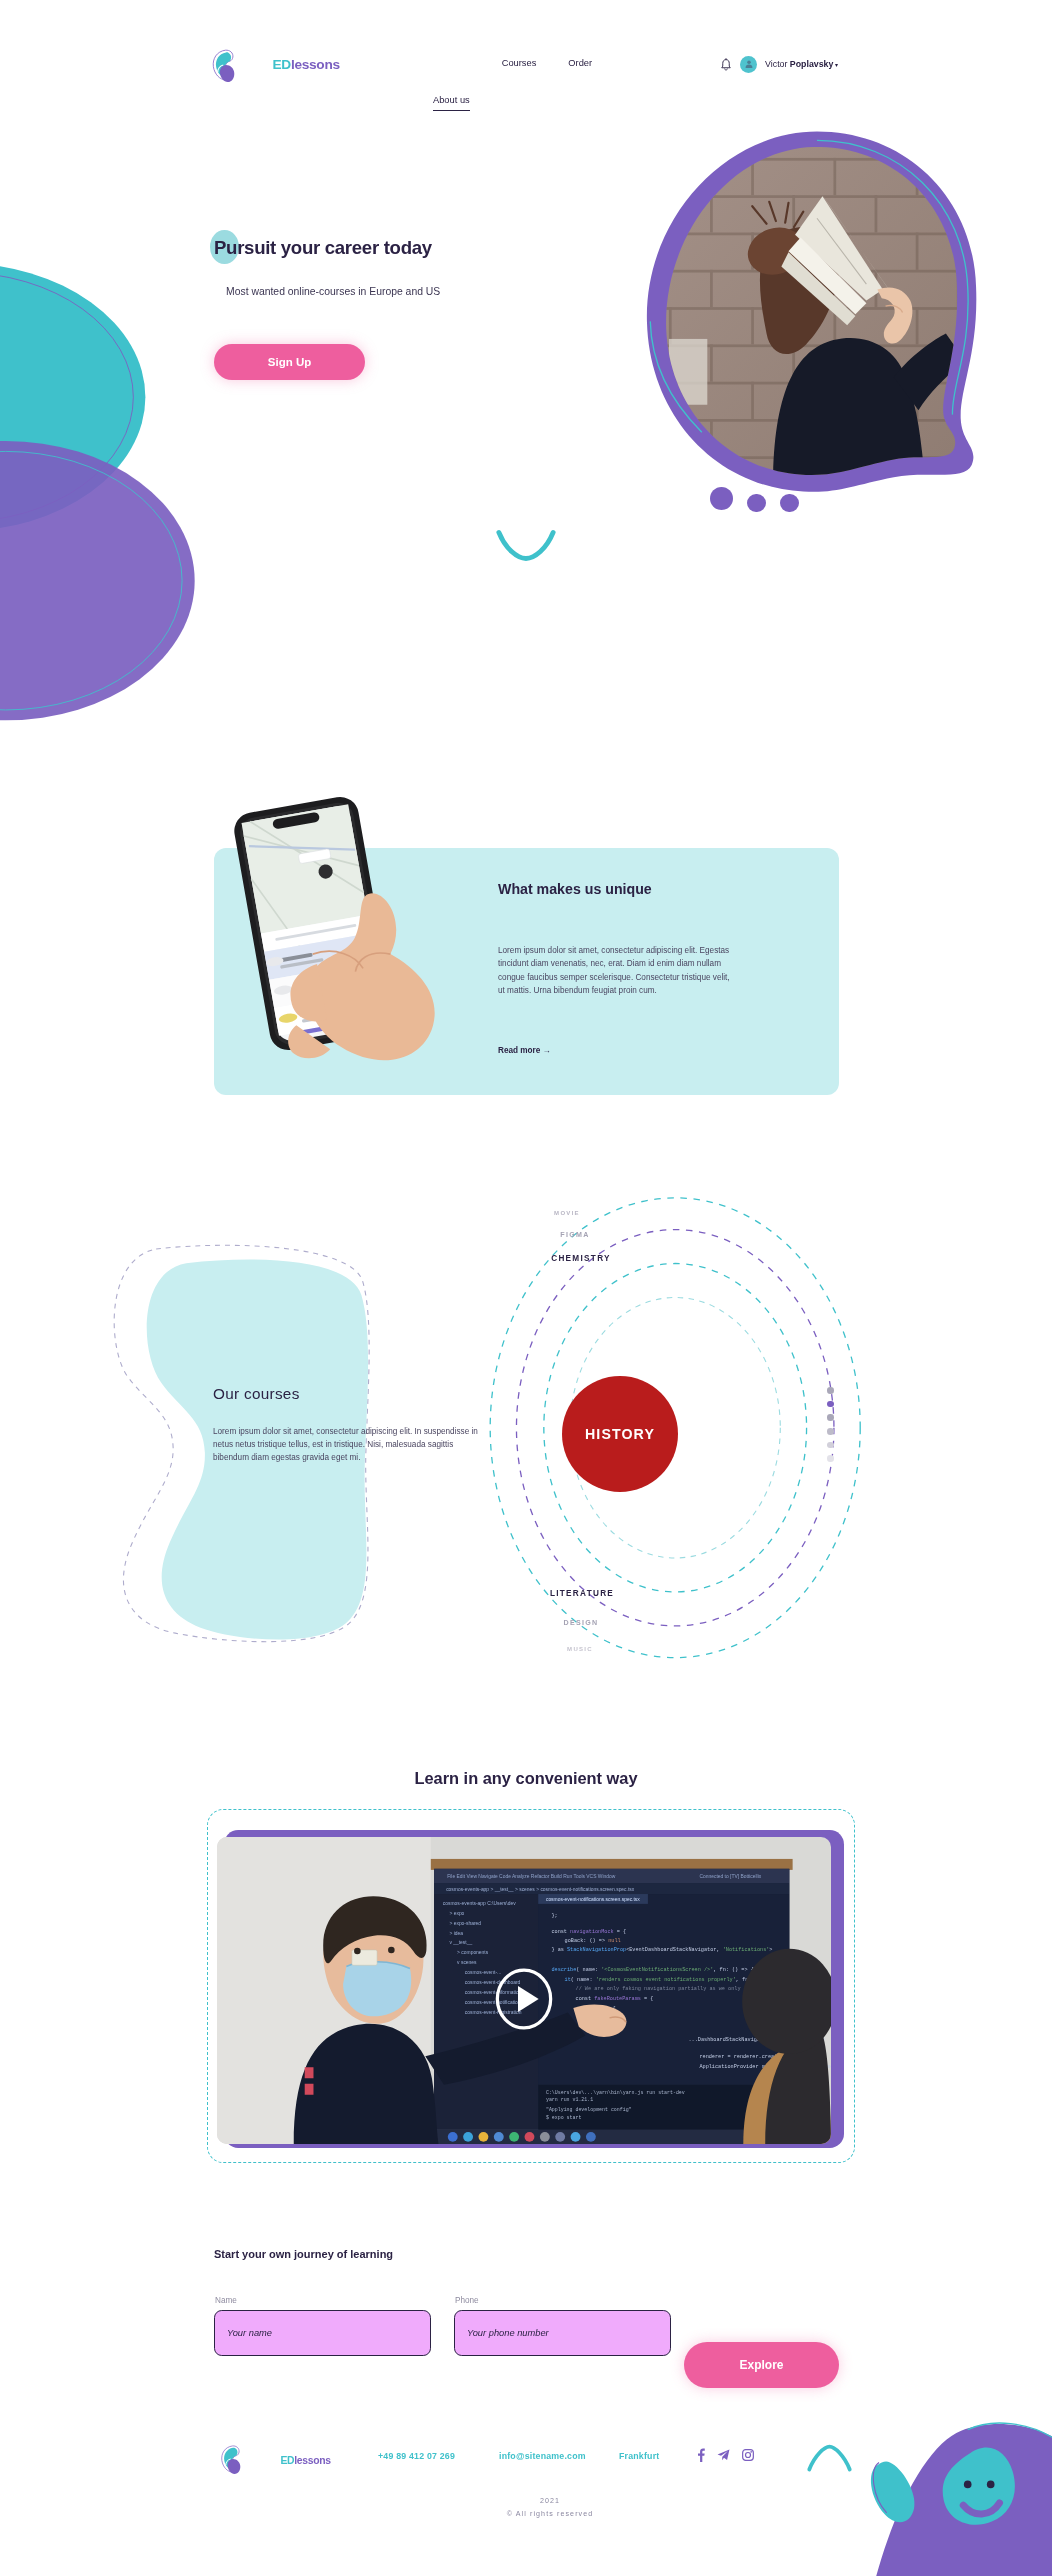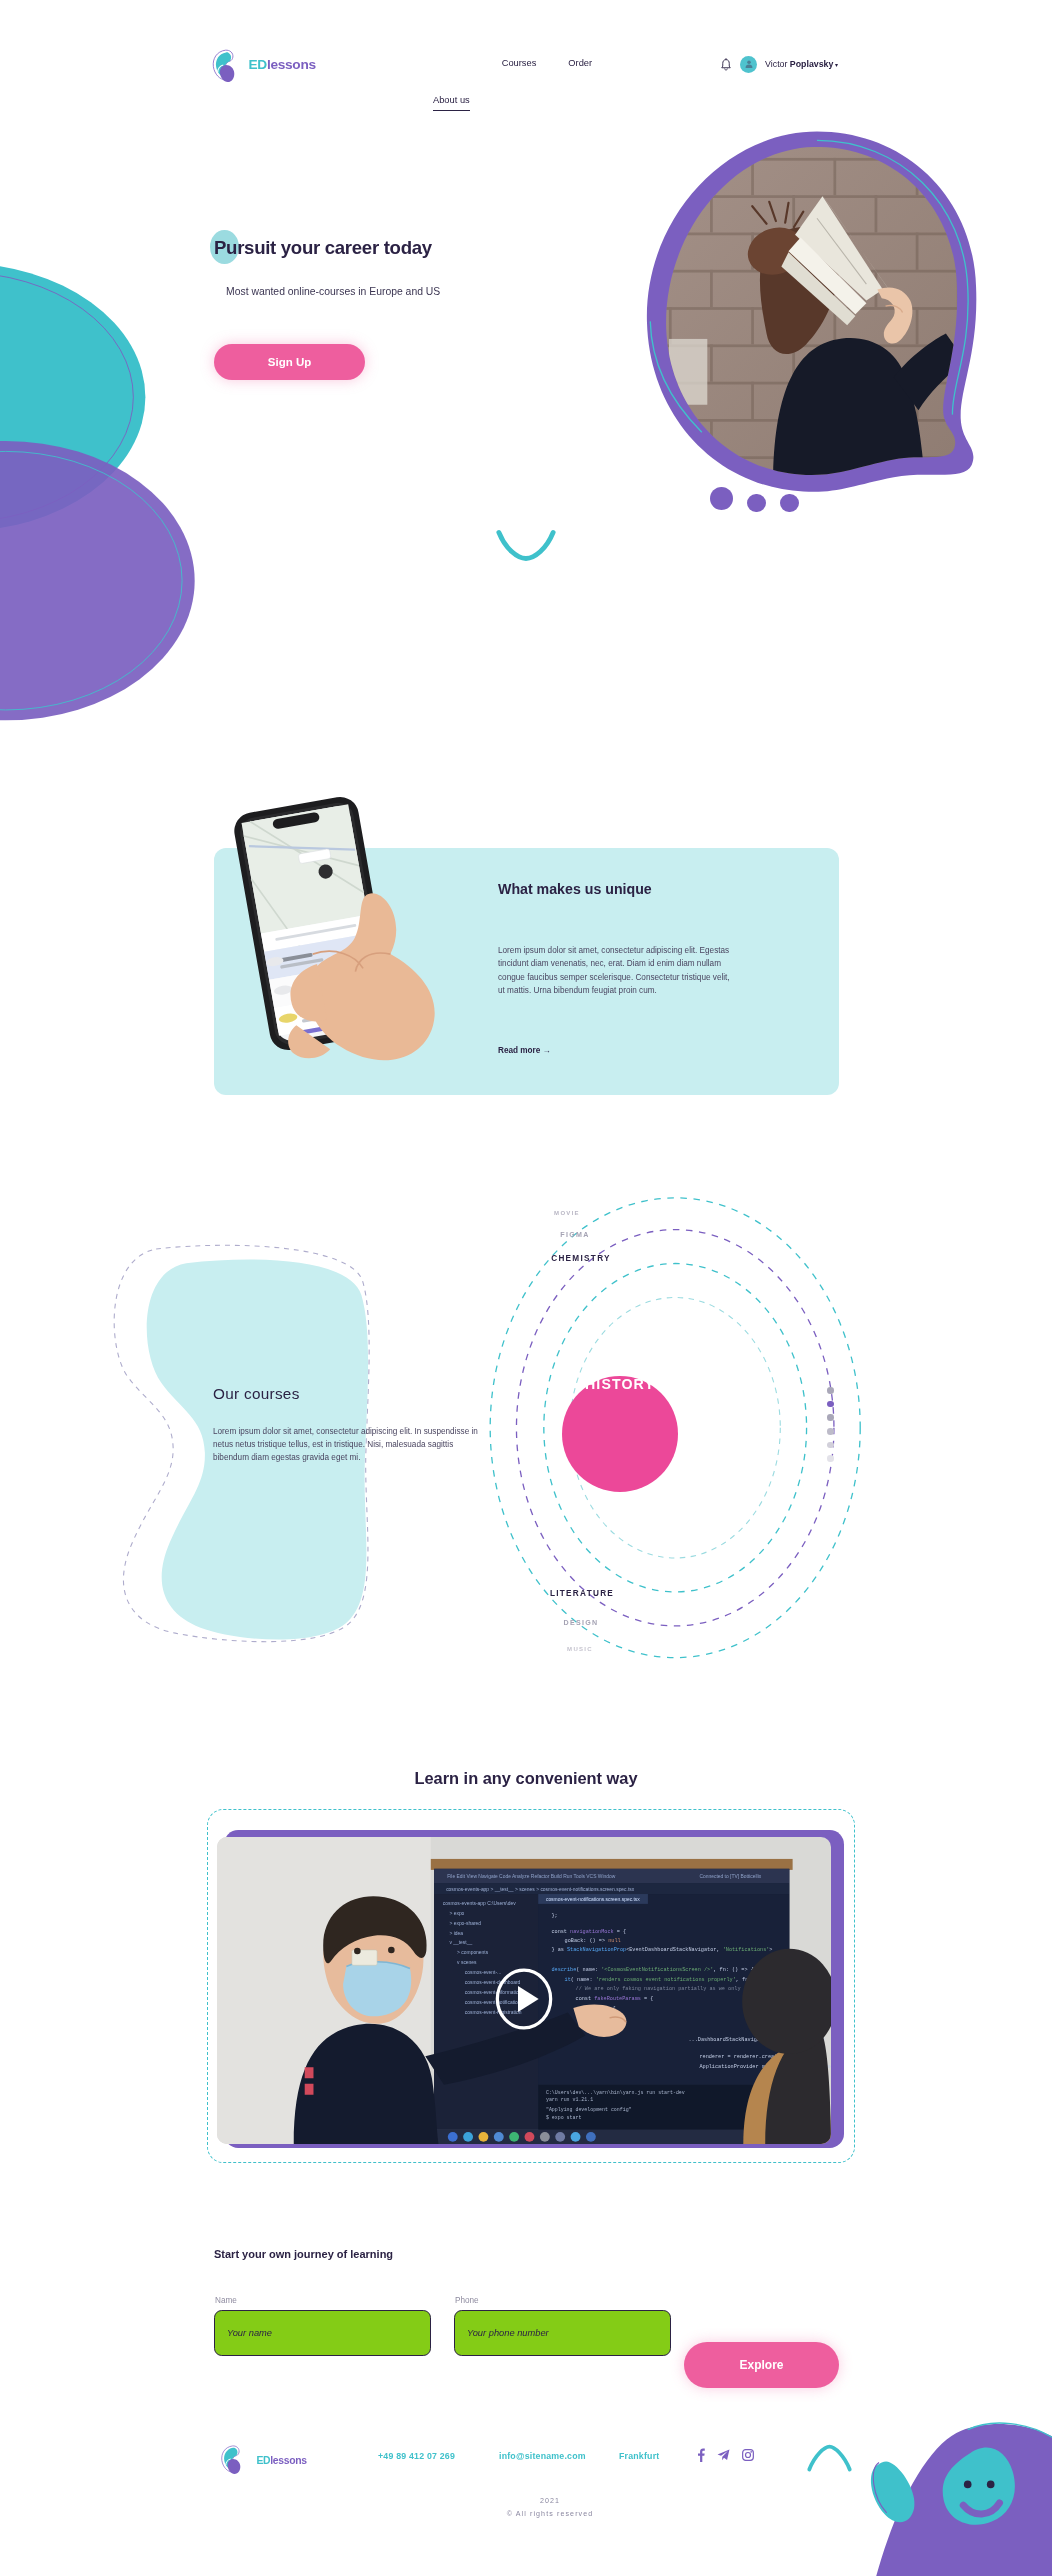--- a/index.html
+++ b/index.html
@@ -9,21 +9,21 @@
     font-family:"Liberation Sans", sans-serif; color:#2b2244;
   }
   .page { position:relative; width:1052px; height:2576px; }
 
   
   .header { position:absolute; top:48px; left:0; width:1052px; height:39px; }
   .logo-wrap { position:absolute; left:209px; top:0px; display:flex; align-items:center; gap:5.5px; }
   .logo-mark { position:relative; width:34px; height:34px; }
   .logo-mark svg { display:block; }
   .logo-text { font-size:13.7px; font-weight:bold; letter-spacing:-0.3px; line-height:1; }
-  .logo-text .ed { color:#3fc1cb; }
+  .logo-text .ed { color:#3fc1cb;margin-left:24px; }
   .logo-text .lessons { color:#7b5fc0; }
 
   .nav { position:absolute; left:433px; top:10px; display:flex; gap:32px; align-items:flex-start; }
   .nav a { font-size:9.3px; color:#2b2244; text-decoration:none; padding-bottom:5px; display:inline-block; }
   .nav a.active { font-weight:normal; border-bottom:1.1px solid #2b2244;margin-top:37px; }
 
   .user-area { position:absolute; right:214px; top:7.7px; display:flex; align-items:center; gap:7.7px; }
   .bell { width:12px; height:13px; }
   .avatar { width:17.5px; height:17.5px; border-radius:50%; background:#4fc3ce; display:flex; align-items:center; justify-content:center; }
   .user-name { font-size:8.8px; color:#2b2244; }
@@ -72,42 +72,42 @@
   .orbit-wrap { position:absolute; left:488px; top:1184px; width:416px; height:482px; }
   .orbit-label { position:absolute; font-weight:bold; letter-spacing:1.3px; text-align:center; transform:translateX(-50%); }
   .ol-movie   { left:567px; top:1210px; font-size:6px; color:#b8b6c4; }
   .ol-figma   { left:575px; top:1231px; font-size:7.1px; color:#a5a3b4; }
   .ol-chem    { left:581px; top:1254px; font-size:8.2px; color:#2b2244; }
   .ol-lit     { left:582px; top:1589px; font-size:8.2px; color:#2b2244; }
   .ol-design  | {}
   .ol-design  { left:581px; top:1619px; font-size:7.1px; color:#a5a3b4; }
   .ol-music   { left:580px; top:1646px; font-size:6px; color:#c5c3ce; }
   .orbit-core { position:absolute; left:562px; top:1376px; width:116px; height:116px;
-    border-radius:50%; background:#ec4899; display:flex; justify-content:center; }
+    border-radius:50%; background:#b91c1c; display:flex; align-items:center; justify-content:center; }
   .orbit-core span { color:#fff; font-size:14.2px; font-weight:bold; letter-spacing:1.1px; }
   .orbit-dots { position:absolute; left:827px; top:1387px; display:flex; flex-direction:column; gap:7.1px; }
   .orbit-dots i { display:block; width:6.6px; height:6.6px; border-radius:50%; }
 
   
   .learn-title { position:absolute; top:1769px; left:0; width:1052px; text-align:center;
     font-size:16.4px; font-weight:bold; color:#2b2244; }
   .video-dashed { position:absolute; left:207px; top:1809px; width:648px; height:354px;
     border:1.1px dashed #3fc1cb; border-radius:16.4px; }
   .video-purple { position:absolute; left:224px; top:1830px; width:620px; height:318px;
     background:#7b5fc0; border-radius:14.2px; }
   .video-img { position:absolute; left:217px; top:1837px; width:614px; height:307px;
     border-radius:10px; overflow:hidden; }
   .play-btn { position:absolute; left:493px; top:1968px; width:62px; height:62px; cursor:pointer; }
 
   
   .form-title { position:absolute; left:214px; top:2248px; font-size:11px; color:#2b2244; }
   .fld-name-lbl { position:absolute; left:215px; top:2296px; font-size:8.2px; color:#8f8ca0; }
   .fld-phone-lbl { position:absolute; left:455px; top:2296px; font-size:8.2px; color:#8f8ca0; }
   .inp { position:absolute; top:2310px; height:46px; border:1.1px solid #2b2244; border-radius:7.7px;
-    background:#84cc16; font-family:"Liberation Sans",sans-serif; font-size:9.3px; font-style:italic;
+    background:#f0abfc; font-family:"Liberation Sans",sans-serif; font-size:9.3px; font-style:italic;
     color:#2b2244; padding:0 12px; }
   .inp::placeholder { color:#2b2244; font-style:italic; opacity:1; }
   .inp-name { left:214px; width:217px; }
   .inp-phone { left:454px; width:217px; }
   .explore-btn { position:absolute; left:684px; top:2310px; width:155px; height:46px;
     border:none; border-radius:23px; background:#ee5e9e; color:#fff; font-size:12px; font-weight:bold;
     font-family:"Liberation Sans",sans-serif; cursor:pointer; box-shadow:0 0 14.2px rgba(238,94,158,.32);margin-top:32px; }
 
   
   .footer { position:absolute; left:0; top:2428px; width:1052px; height:148px; }

